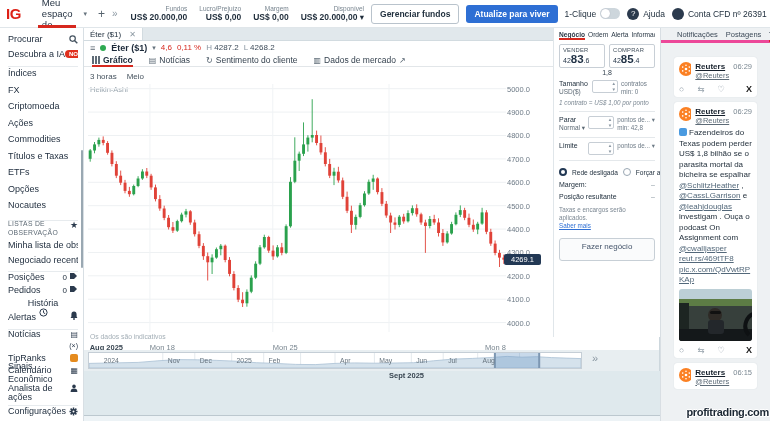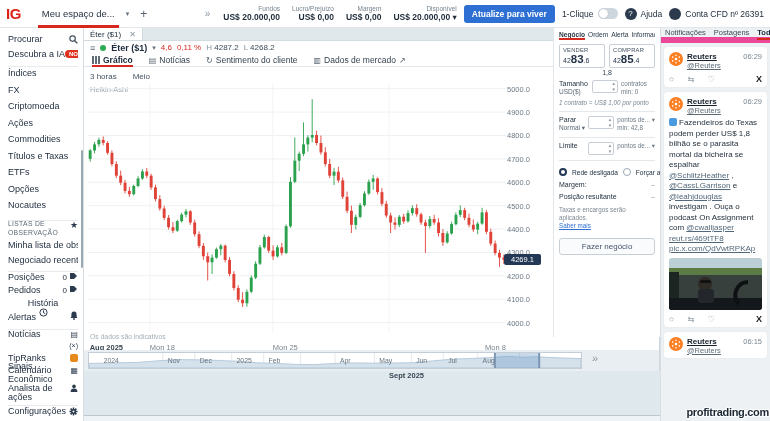--- a/index.html
+++ b/index.html
@@ -48,21 +48,21 @@
   .iname{font-weight:bold;color:#1c2a3a;font-size:9px;}
   .hl{color:#3c4a58;font-size:8px;}
   .hl b{color:#8a97a2;font-weight:normal;}
   .ctabs{height:13px;display:flex;align-items:flex-start;gap:16px;padding:0 8px;border-bottom:1px solid #e2e6e9;font-size:8.5px;color:#35424f;}
   .ctab{display:flex;align-items:center;gap:3px;height:12px;position:relative;}
   .ctab.on{font-weight:bold;color:#1c2a3a;}
   .ctab.on .u{position:absolute;left:0;right:0;bottom:-1px;height:2px;background:#d6281e;}
   .ico-candle{width:8px;height:8px;background:linear-gradient(90deg,#44525f 0 2px,transparent 2px 3px,#44525f 3px 5px,transparent 5px 6px,#44525f 6px 8px);opacity:.85;}
   .gly{color:#55636f;font-size:8px;}
   .plotwrap{position:absolute;left:0;top:26px;width:469px;height:283px;}
-  .tf{position:absolute;left:6px;top:5px;font-size:8px;color:#46535f;display:flex;gap:16px;}
+  .tf{position:absolute;left:6px;top:5px;font-size:8px;color:#46535f;display:flex;gap:10px;}
   .ha{position:absolute;left:6px;top:18px;font-size:7.5px;color:#9aa6af;}
   #candles{position:absolute;left:4px;top:17px;}
   .ylab{position:absolute;left:423px;width:40px;font-size:7.5px;color:#6e7b87;}
   .badge{position:absolute;left:420px;width:37px;height:11px;background:#223854;color:#fff;font-size:7.5px;border-radius:2px;text-align:center;line-height:11px;}
   .cfoot{position:absolute;left:6px;top:257px;font-size:7.5px;white-space:nowrap;color:#3c4a58;}
   .cfoot b{font-weight:bold;}
   .cfoot .g{color:#8a97a2;}
   .cnote{position:absolute;left:6px;top:266px;font-size:6.8px;color:#a3aeb6;}
   .xlab{position:absolute;top:276px;font-size:7.5px;color:#78858f;white-space:nowrap;}
   .xlab.b{color:#39465299;font-weight:bold;color:#394652;}
@@ -93,28 +93,28 @@
   .fhint{flex:1;font-size:6.3px;color:#6e7b87;text-align:left;line-height:8px;white-space:nowrap;}
   .note-i{font-size:6.3px;color:#7c8893;font-style:italic;margin-top:3px;}
   .tk-div{border-top:1px solid #e4e8eb;margin:5px 0 0;}
   .radios{display:flex;gap:5px;margin-top:7px;font-size:6.6px;color:#22313f;align-items:center;white-space:nowrap;}
   .rad{width:8px;height:8px;border-radius:50%;border:1px solid #9aa7b3;flex:none;}
   .rad.on{border:2.5px solid #223854;}
   .mrow{display:flex;justify-content:space-between;font-size:7px;color:#22313f;margin-top:5px;}
   .mrow .dash{color:#8a97a2;}
   .fees{font-size:6.3px;color:#7c8893;margin-top:6px;line-height:8px;}
   .lnkb{color:#2e6fd4;text-decoration:underline;}
-  .dealbtn{margin-top:8px;width:100%;height:17px;background:#fafbfc;border:1px solid #c7cfd6;border-radius:3px;font-size:8px;color:#44546a;text-align:center;line-height:16px;}
+  .dealbtn{margin-top:8px;width:100%;height:23px;background:#fafbfc;border:1px solid #c7cfd6;border-radius:3px;font-size:8px;color:#44546a;text-align:center;line-height:16px;}
   
   .news{position:absolute;left:660px;top:28px;width:110px;height:393px;background:#eef1f3;border-left:1px solid #d8dee3;overflow:hidden;}
-  .ntabs{height:15px;display:flex;gap:8px;align-items:center;padding:0 4px;border-bottom:6px solid #ec4899;font-size:7.5px;color:#3c4a58;}
+  .ntabs{height:15px;display:flex;gap:8px;align-items:center;padding:0 16px;border-bottom:3px solid #ec4899;font-size:7.5px;color:#3c4a58;}
   .ntab{position:relative;height:15px;line-height:15px;}
   .ntab.on{font-weight:bold;color:#1c2a3a;}
   .ntab.on .u{position:absolute;left:0;right:0;bottom:0;height:2px;background:#d6281e;}
-  .feed{position:absolute;left:0;top:16px;right:0;bottom:0;padding:3px;overflow:hidden;}
+  .feed{position:absolute;left:0;top:16px;right:0;bottom:0;padding:13px;overflow:hidden;}
   .card{background:#fff;border-radius:3px;padding:5px 5px 3px;margin-bottom:5px;box-shadow:0 0 1px #c9d2d8;}
   .chd{display:flex;gap:4px;}
   .cnm{font-size:8px;font-weight:bold;color:#16202c;text-decoration:underline;line-height:9px;}
   .chn{font-size:7.5px;color:#5d6b77;text-decoration:underline;}
   .ctm{margin-left:auto;font-size:7.5px;color:#7a8791;}
   .cbody{font-size:8px;line-height:10.5px;color:#24313d;margin-top:3px;word-wrap:break-word;}
   .lnk{color:#53687a;text-decoration:underline;}
   .cacts{display:flex;align-items:center;gap:13px;margin-top:4px;color:#95a1ab;font-size:8.5px;}
   .cacts .xl{margin-left:auto;color:#1a1a1a;font-weight:bold;font-size:9px;}
   .cimg{margin-top:3px;border-radius:3px;overflow:hidden;height:52px;}
@@ -143,20 +143,21 @@
       </div>
       <div class="stat">
         <div class="lb">Margem</div>
         <div class="vl">US$ 0,00</div>
       </div>
       <div class="stat">
         <div class="lb">Disponível</div>
         <div class="vl">US$ 20.000,00 ▾</div>
       </div>
     </div>
+  <button class="btn-o">Gerenciar fundos</button>
   <button class="btn-b">Atualize para viver</button>
   <div class="oneclick">
     <span>1-Clique</span>
     <span class="tgl">
         <span></span>
       </span>
   </div>
   <div class="help">
     <span class="dcirc">?</span>
     <span>Ajuda</span>

